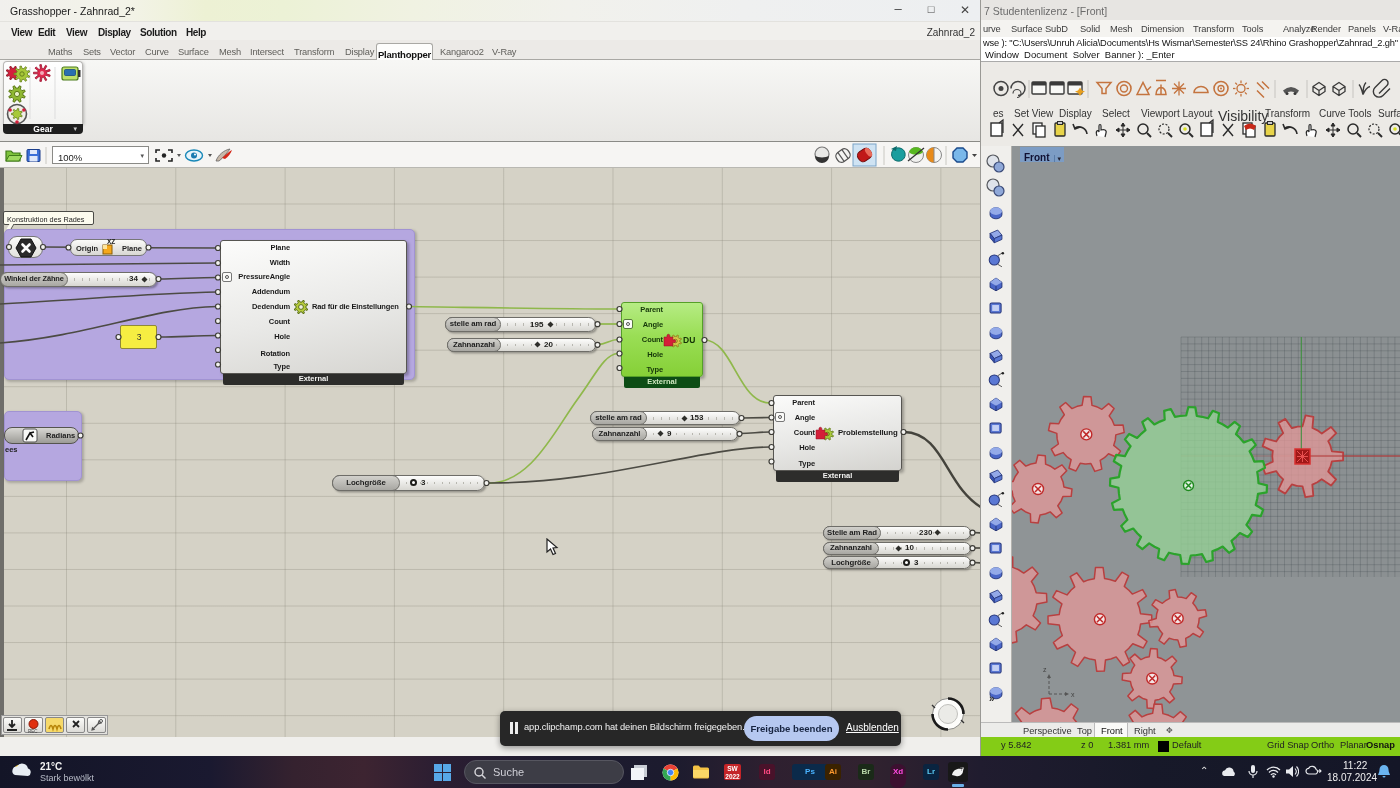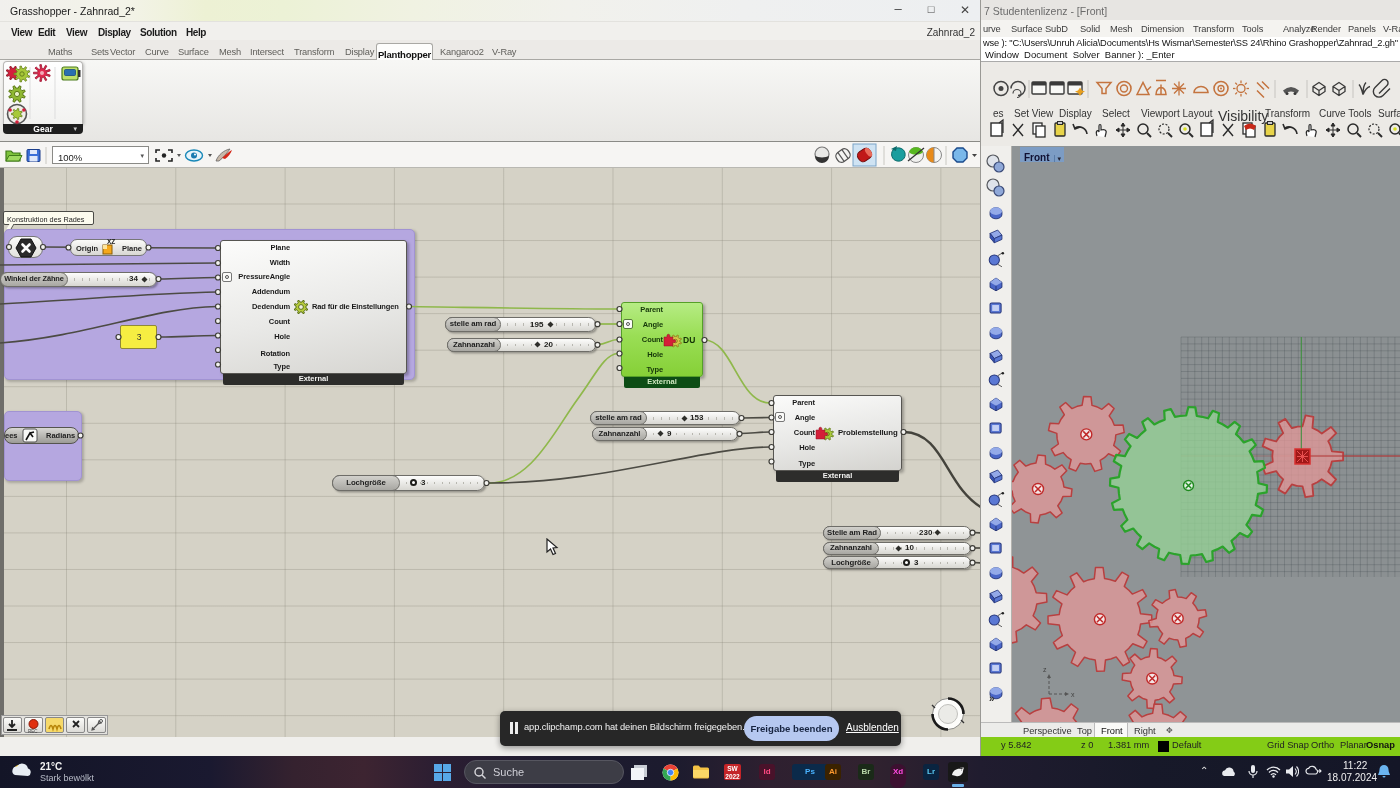--- a/index.html
+++ b/index.html
@@ -22,21 +22,21 @@
         <div class="abs txt" style="left:38px;top:5px;font-size:10px;font-weight:700;letter-spacing:-0.4px;color:#1c1c1c;">Edit</div>
         <div class="abs txt" style="left:66px;top:5px;font-size:10px;font-weight:700;letter-spacing:-0.4px;color:#1c1c1c;">View</div>
         <div class="abs txt" style="left:98px;top:5px;font-size:10px;font-weight:700;letter-spacing:-0.4px;color:#1c1c1c;">Display</div>
         <div class="abs txt" style="left:140px;top:5px;font-size:10px;font-weight:700;letter-spacing:-0.4px;color:#1c1c1c;">Solution</div>
         <div class="abs txt" style="left:186px;top:5px;font-size:10px;font-weight:700;letter-spacing:-0.4px;color:#1c1c1c;">Help</div>
         <div class="abs txt" style="right:5px;top:5px;font-size:10px;color:#333;">Zahnrad_2</div>
       </div>
       <div class="abs" style="left:0;top:40px;width:980px;height:20px;background:#eceae7;border-bottom:1px solid #a9a8a4;">
         <div class="abs txt" style="left:7px;top:7px;font-size:13px;letter-spacing:-0.2px;color:#5f5e5a;margin-top:15px;">Params</div>
         <div class="abs txt" style="left:48px;top:7px;font-size:9.3px;letter-spacing:-0.2px;color:#5f5e5a;">Maths</div>
-        <div class="abs txt" style="left:83px;top:7px;font-size:9.3px;letter-spacing:-0.2px;color:#5f5e5a;margin-left:8px;">Sets</div>
+        <div class="abs txt" style="left:83px;top:7px;font-size:9.3px;letter-spacing:-0.2px;color:#5f5e5a;">Sets</div>
         <div class="abs txt" style="left:110px;top:7px;font-size:9.3px;letter-spacing:-0.2px;color:#5f5e5a;">Vector</div>
         <div class="abs txt" style="left:145px;top:7px;font-size:9.3px;letter-spacing:-0.2px;color:#5f5e5a;">Curve</div>
         <div class="abs txt" style="left:178px;top:7px;font-size:9.3px;letter-spacing:-0.2px;color:#5f5e5a;">Surface</div>
         <div class="abs txt" style="left:219px;top:7px;font-size:9.3px;letter-spacing:-0.2px;color:#5f5e5a;">Mesh</div>
         <div class="abs txt" style="left:250px;top:7px;font-size:9.3px;letter-spacing:-0.2px;color:#5f5e5a;">Intersect</div>
         <div class="abs txt" style="left:294px;top:7px;font-size:9.3px;letter-spacing:-0.2px;color:#5f5e5a;">Transform</div>
         <div class="abs txt" style="left:345px;top:7px;font-size:9.3px;letter-spacing:-0.2px;color:#5f5e5a;">Display</div>
         <div class="abs" style="left:376px;top:3px;width:57px;height:17px;background:#fdfdfc;border:1px solid #a9a8a4;border-bottom:none;border-radius:3px 3px 0 0;text-align:center;">
 <span style="font-size:9.5px;font-weight:700;letter-spacing:-0.2px;color:#111;line-height:16px;">Planthopper</span></div>
         <div class="abs txt" style="left:440px;top:7px;font-size:9.3px;letter-spacing:-0.2px;color:#5f5e5a;">Kangaroo2</div>
@@ -372,21 +372,21 @@
         <div class="abs" style="left:916.2px;top:393.5px;width:1px;height:2.5px;background:#b8b7b0;"></div>
         <div class="abs" style="left:924.0px;top:393.5px;width:1px;height:2.5px;background:#b8b7b0;"></div>
         <div class="abs" style="left:931.8px;top:393.5px;width:1px;height:2.5px;background:#b8b7b0;"></div>
         <div class="abs" style="left:939.6px;top:393.5px;width:1px;height:2.5px;background:#b8b7b0;"></div>
         <div class="abs" style="left:947.4px;top:393.5px;width:1px;height:2.5px;background:#b8b7b0;"></div>
         <div class="abs" style="left:955.2px;top:393.5px;width:1px;height:2.5px;background:#b8b7b0;"></div>
         <div class="abs" style="left:963.0px;top:393.5px;width:1px;height:2.5px;background:#b8b7b0;"></div>
         <div class="abs" style="left:902.5px;top:391.0px;width:7px;height:7px;border:2px solid #1d1d1a;border-radius:50%;background:#fff;"></div>
         <div class="abs txt" style="left:914px;top:389.9px;font-size:8px;font-weight:700;color:#232320;">3</div>
         <div class="abs" style="left:4px;top:259px;width:75px;height:17px;background:linear-gradient(180deg,#d8d7d3,#9c9b96);border:1px solid #55544f;border-radius:8px;"></div>
-        <div class="abs txt" style="left:5px;top:263px;font-size:7.5px;font-weight:700;color:#222;">ees</div>
+        <div class="abs txt" style="left:5px;top:277px;font-size:7.5px;font-weight:700;color:#222;">ees</div>
         <div class="abs txt" style="left:46px;top:263px;font-size:7.5px;font-weight:700;color:#222;">Radians</div>
         <svg class="abs" style="left:22px;top:260px;" width="17" height="15" viewBox="0 0 17 15">
       <rect x="1" y="1" width="14" height="13" rx="2" fill="#f8f8f6" stroke="#555" stroke-width="1"></rect>
       <path d="M4,12 L8,5 L11,9 M8,5 L12,4" stroke="#111" stroke-width="1.6" fill="none"></path>
         </svg>
         <svg class="abs" style="left:0;top:0;" width="980" height="569" viewBox="0 0 980 569">
           <circle cx="218" cy="80" r="2.5" fill="#f2f2ef" stroke="#3e3d38" stroke-width="1.2"></circle>
           <circle cx="218" cy="95" r="2.5" fill="#f2f2ef" stroke="#3e3d38" stroke-width="1.2"></circle>
           <circle cx="218" cy="109.5" r="2.5" fill="#f2f2ef" stroke="#3e3d38" stroke-width="1.2"></circle>
           <circle cx="218" cy="124" r="2.5" fill="#f2f2ef" stroke="#3e3d38" stroke-width="1.2"></circle>

